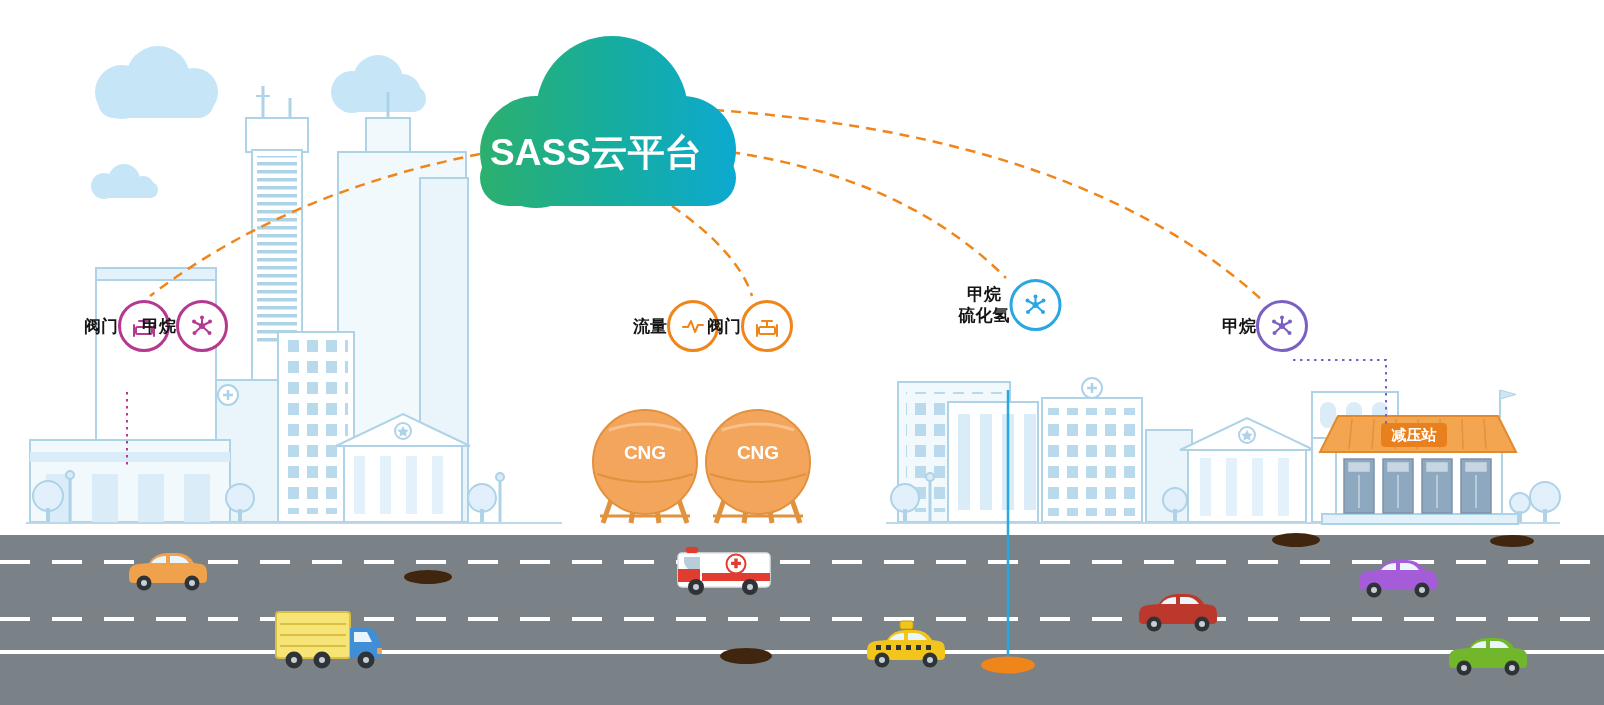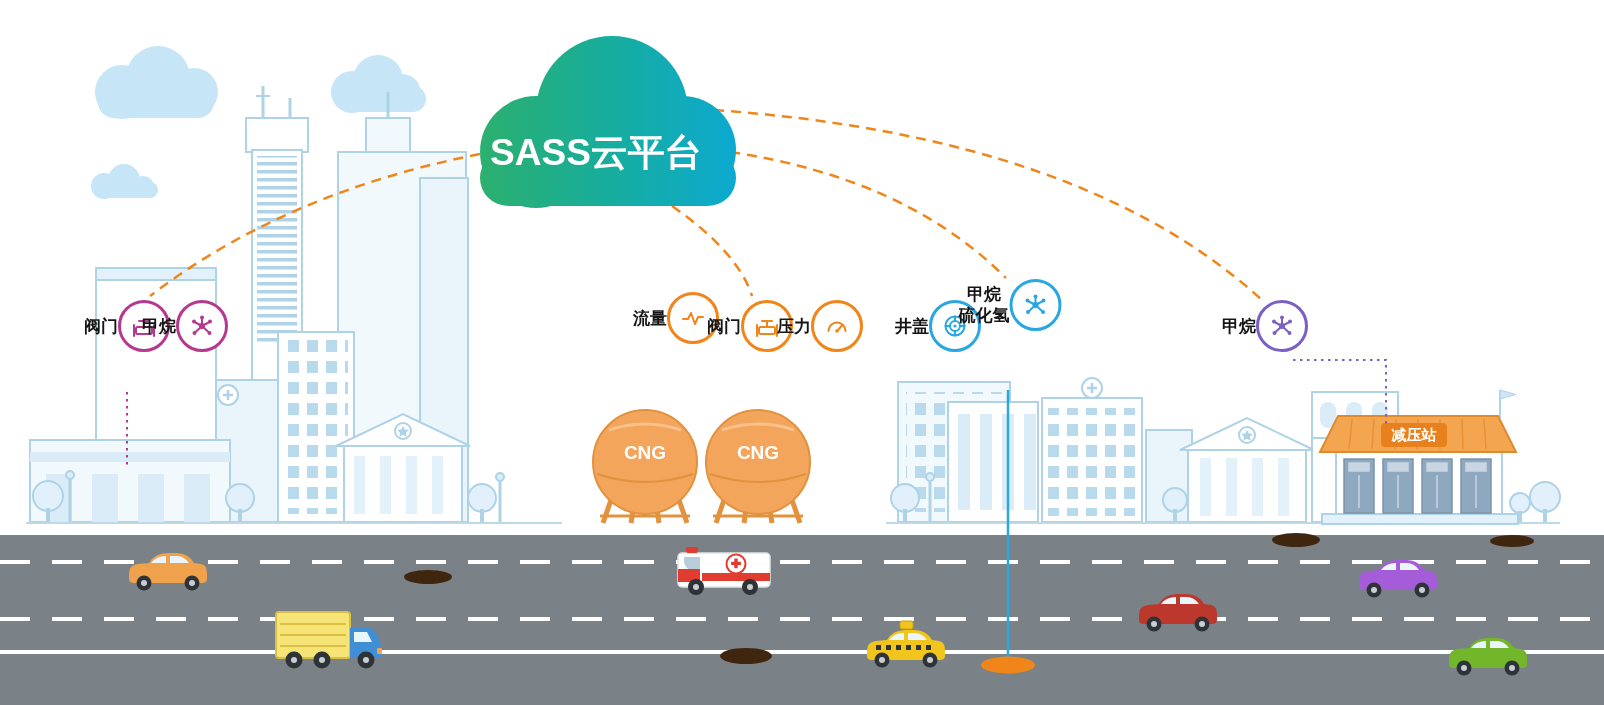--- a/index.html
+++ b/index.html
@@ -374,65 +374,41 @@
       <circle cx="14" cy="14" r="3" fill="currentColor" stroke="none"></circle>
           <circle cx="14" cy="5.5" r="2" fill="currentColor" stroke="none"></circle>
       <circle cx="22" cy="9.5" r="2" fill="currentColor" stroke="none"></circle>
           <circle cx="21.5" cy="21" r="2" fill="currentColor" stroke="none"></circle>
       <circle cx="6.5" cy="21" r="2" fill="currentColor" stroke="none"></circle>
           <circle cx="6" cy="9.5" r="2" fill="currentColor" stroke="none"></circle>
     </svg>
   </div>
 </div>
 
-<div class="sensor" style="left:676px;top:292px;--c:#f08519">
+<div class="sensor" style="left:676px;top:300px;--c:#f08519">
   <div class="s-label">流量</div>
   <div class="s-circle">
     <svg width="28" height="28" viewBox="0 0 28 28" fill="none" stroke="currentColor" stroke-width="2" stroke-linecap="round" stroke-linejoin="round">
       <polyline points="4,15 9,15 12,9 16,20 19,13 24,13"></polyline>
     </svg>
   </div>
 </div>
 <div class="sensor" style="left:750px;top:300px;--c:#f08519">
   <div class="s-label">阀门</div>
   <div class="s-circle">
     <svg width="28" height="28" viewBox="0 0 28 28" fill="none" stroke="currentColor" stroke-width="2" stroke-linecap="round" stroke-linejoin="round">
       <rect x="6" y="15" width="16" height="7" rx="1.5"></rect>
           <line x1="14" y1="15" x2="14" y2="9"></line>
       <line x1="9" y1="9" x2="19" y2="9"></line>
           <line x1="4" y1="13" x2="4" y2="24"></line>
           <line x1="24" y1="13" x2="24" y2="24"></line>
     </svg>
   </div>
 </div>
-<div class="sensor" style="left:820px;top:300px;--c:#f08519">
-  <div class="s-label">压力</div>
-  <div class="s-circle">
-    <svg width="28" height="28" viewBox="0 0 28 28" fill="none" stroke="currentColor" stroke-width="2" stroke-linecap="round">
-      <path d="M5.5 19 a8.5 8.5 0 1 1 17 0"></path>
-          <line x1="14" y1="19" x2="19.5" y2="13"></line>
-      <circle cx="14" cy="19" r="1.8" fill="currentColor" stroke="none"></circle>
-    </svg>
-  </div>
-</div>
-
-<div class="sensor" style="left:938px;top:300px;--c:#2aa7e1">
-  <div class="s-label">井盖</div>
-  <div class="s-circle">
-    <svg width="28" height="28" viewBox="0 0 28 28" fill="none" stroke="currentColor" stroke-width="2" stroke-linecap="round">
-      <circle cx="14" cy="14" r="9.5"></circle>
-          <circle cx="14" cy="14" r="5"></circle>
-      <line x1="14" y1="4.5" x2="14" y2="9"></line>
-          <line x1="14" y1="19" x2="14" y2="23.5"></line>
-      <line x1="4.5" y1="14" x2="9" y2="14"></line>
-          <line x1="19" y1="14" x2="23.5" y2="14"></line>
-      <circle cx="14" cy="14" r="1.6" fill="currentColor" stroke="none"></circle>
-    </svg>
-  </div>
-</div>
+
 <div class="sensor" style="left:1010px;top:279px;--c:#2aa7e1">
   <div class="s-label">
     <div>甲烷</div>
     <div>硫化氢</div>
   </div>
   <div class="s-circle">
     <svg width="28" height="28" viewBox="0 0 28 28" fill="none" stroke="currentColor" stroke-width="2" stroke-linecap="round">
       <line x1="14" y1="14" x2="14" y2="6"></line>
           <line x1="14" y1="14" x2="21.5" y2="10"></line>
           <line x1="14" y1="14" x2="21" y2="20.5"></line>

